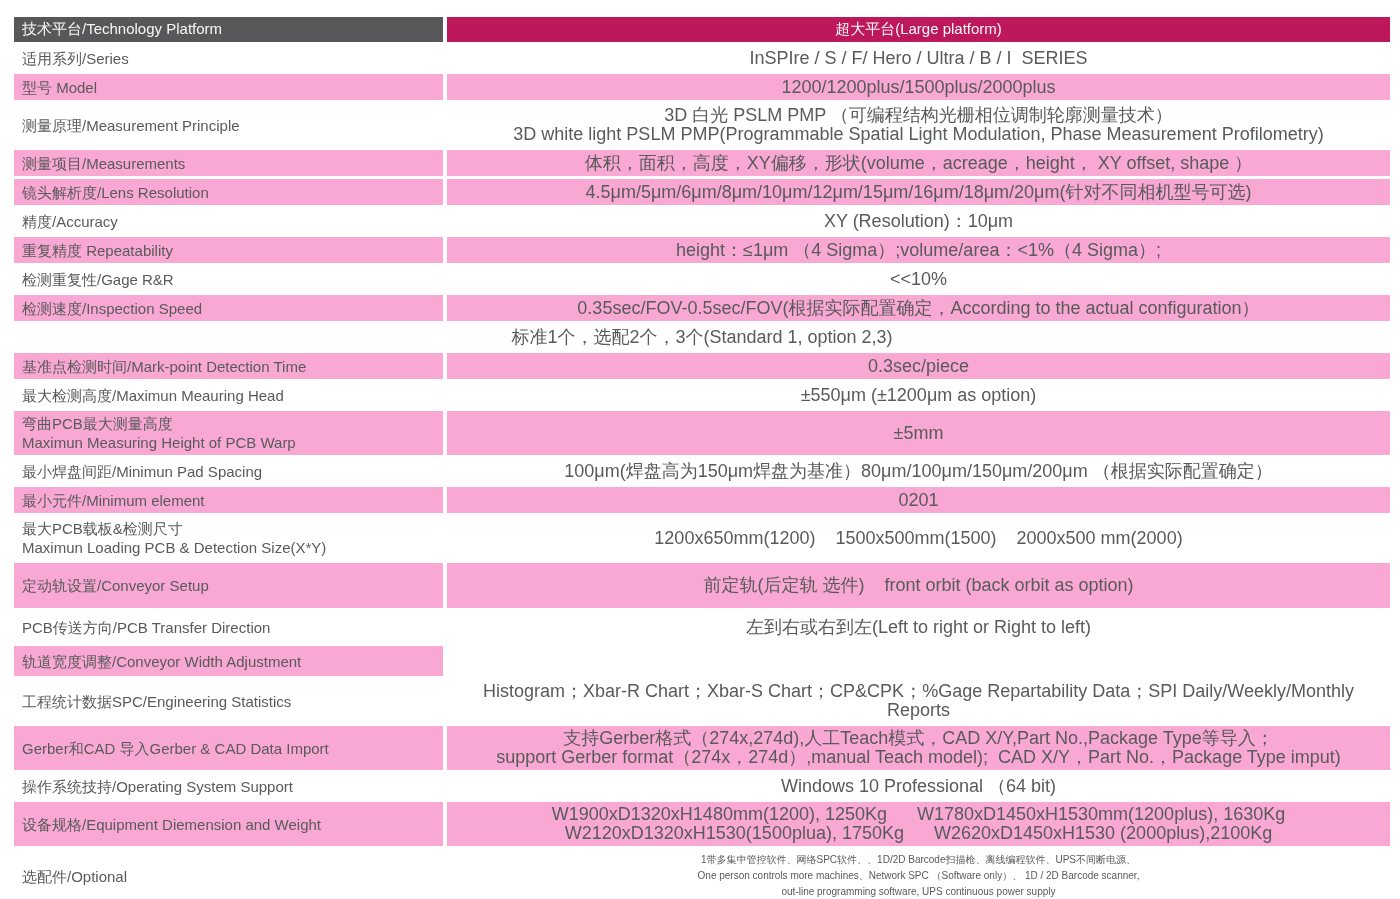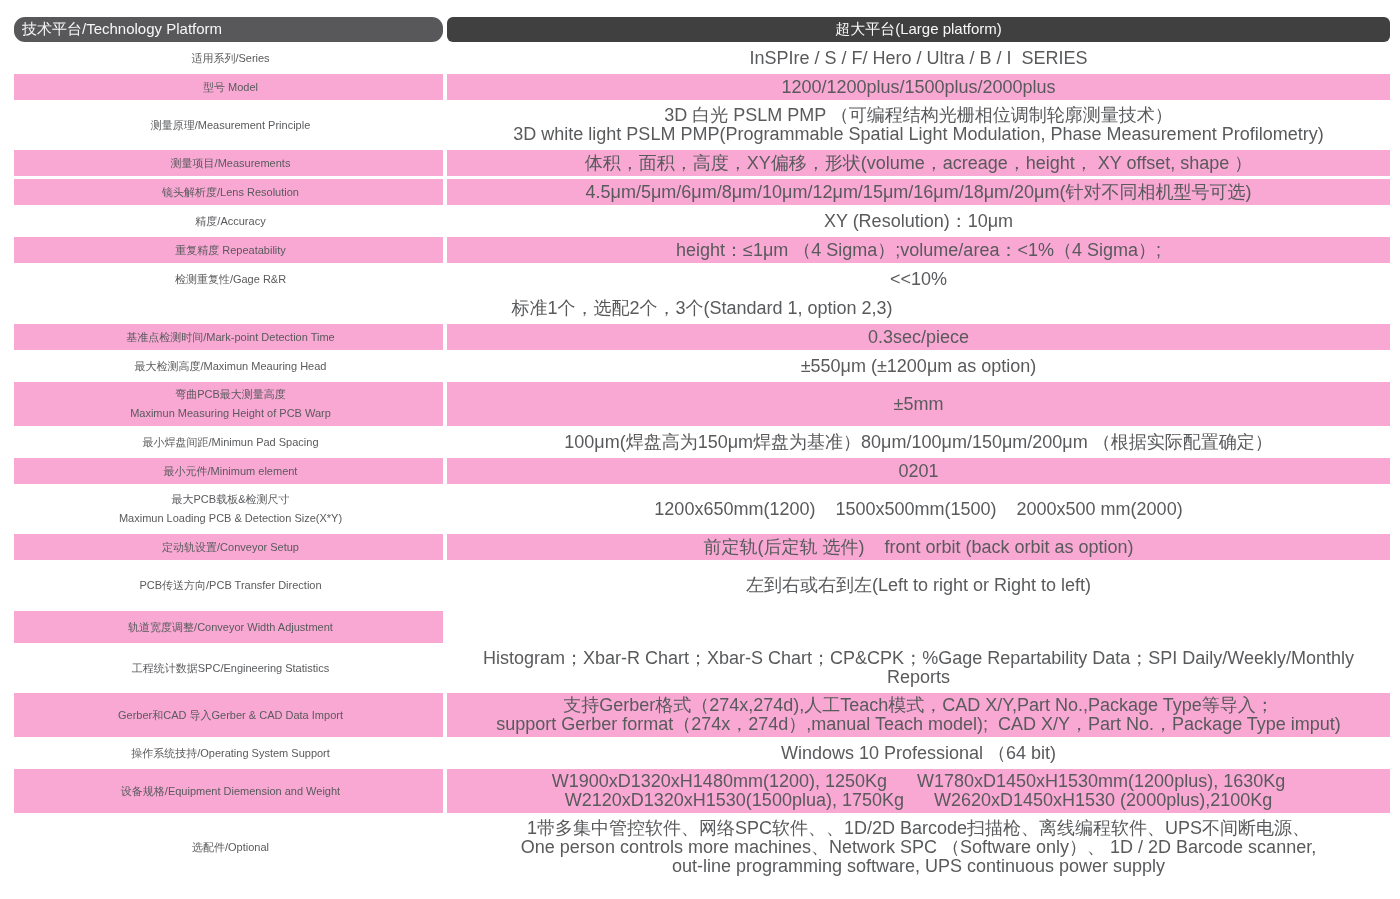--- a/index.html
+++ b/index.html
@@ -22,49 +22,46 @@
     margin-bottom: 3px;
   }
   .hdr-left {
     width: 429px;
     background: #58585a;
     color: #f7f7f7;
     display: flex;
     align-items: center;
     padding-left: 8px;
     font-size: 15px;
-    border-radius: 11px;
   }
   .hdr-right {
     flex: 1;
-    background: #404040;
+    background: #be185d;
     color: #f7f7f7;
     display: flex;
     align-items: center;
     justify-content: center;
     font-size: 15px;
-    border-radius: 6px;
   }
   .rows { display: block; }
   .row {
     display: flex;
     gap: 4px;
     margin-top: 3px;
   }
   .cell-label {
     width: 429px;
     min-height: 26px;
     padding: 3px 4px 3px 8px;
     display: flex;
     flex-direction: column;
     justify-content: center;
-    font-size: 11px;
+    font-size: 15px;
     line-height: 19px;
     white-space: pre-wrap;
-    align-items: center;
   }
   .cell-value {
     flex: 1;
     min-height: 26px;
     padding: 3px 8px;
     display: flex;
     flex-direction: column;
     justify-content: center;
     align-items: center;
     text-align: center;
@@ -124,20 +121,24 @@
   <div class="row shaded">
     <div class="cell-label"><div>重复精度 Repeatability</div></div>
     <div class="cell-value"><div>height：≤1μm （4 Sigma）;volume/area：&lt;1%（4 Sigma）;</div></div>
   </div>
 
   <div class="row">
     <div class="cell-label"><div>检测重复性/Gage R&amp;R</div></div>
     <div class="cell-value"><div>&lt;&lt;10%</div></div>
   </div>
 
+  <div class="row shaded">
+    <div class="cell-label"><div>检测速度/Inspection Speed</div></div>
+    <div class="cell-value"><div>0.35sec/FOV-0.5sec/FOV(根据实际配置确定，According to the actual configuration）</div></div>
+  </div>
 
   <div class="row">
     <div class="cell-value"><div>标准1个，选配2个，3个(Standard 1, option 2,3)</div></div>
   </div>
 
   <div class="row shaded">
     <div class="cell-label"><div>基准点检测时间/Mark-point Detection Time</div></div>
     <div class="cell-value"><div>0.3sec/piece</div></div>
   </div>
 

